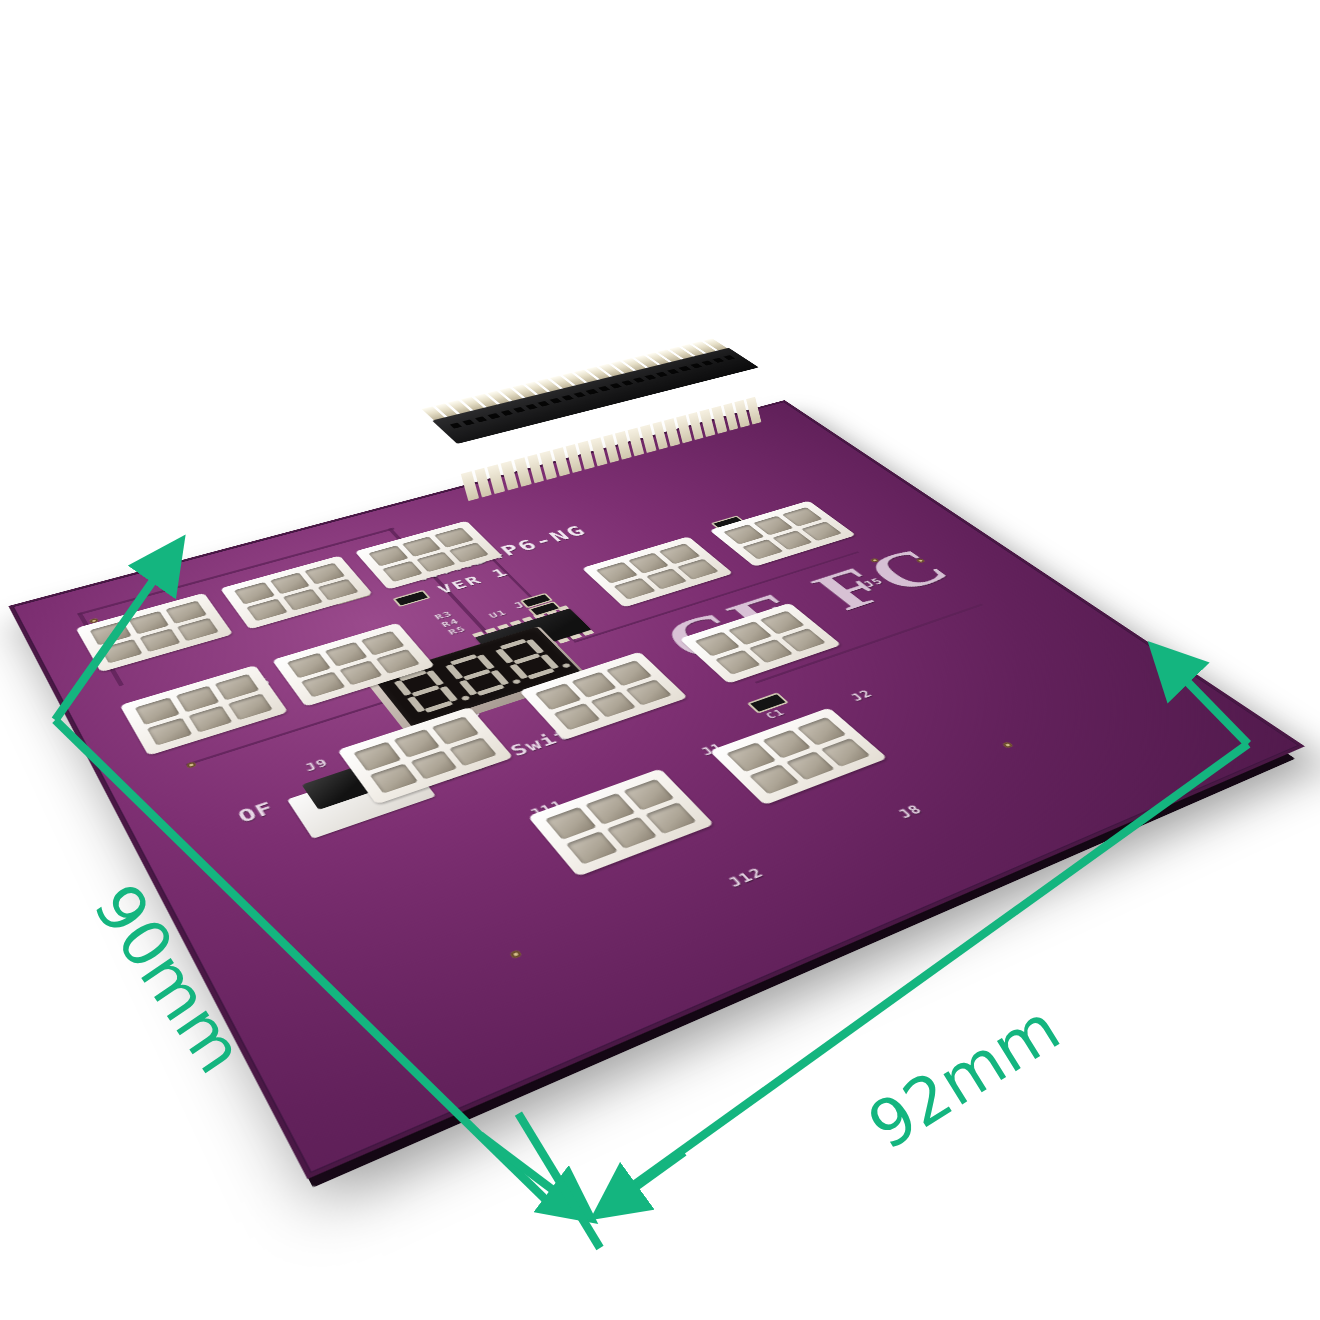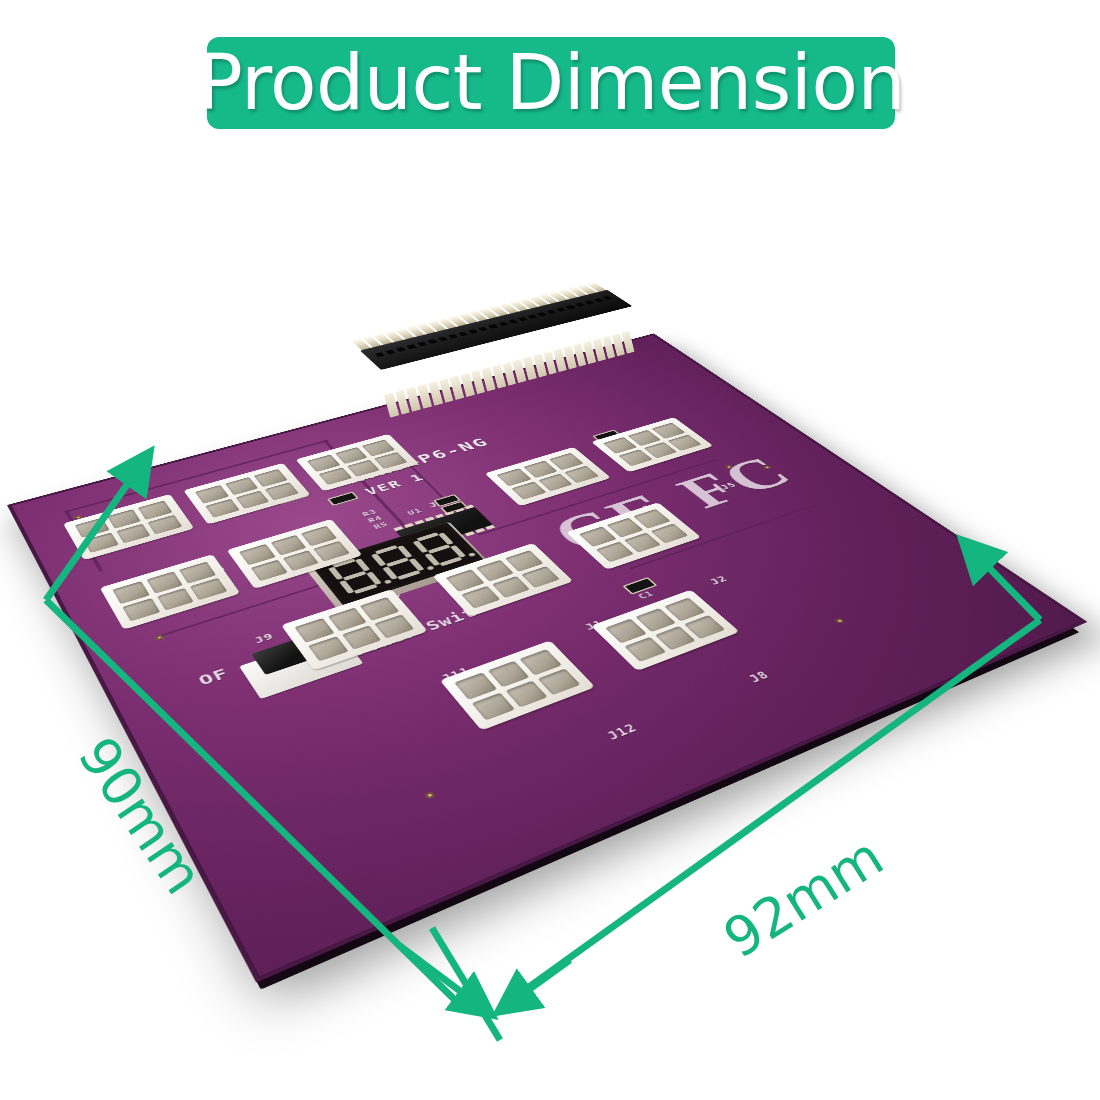--- a/index.html
+++ b/index.html
@@ -783,17 +783,14 @@
     <g>
       <line x1="1040" y1="620" x2="962" y2="540" stroke="#14b57f" stroke-width="7" marker-end="url(#arw)"></line>
       <line x1="1040" y1="620" x2="508" y2="1002" stroke="#14b57f" stroke-width="7"></line>
       <line x1="570" y1="960" x2="498" y2="1012" stroke="#14b57f" stroke-width="7" marker-end="url(#arw)"></line>
     </g>
   </svg>
 
   <div class="dim-label" id="label-90">90mm</div>
   <div class="dim-label" id="label-92">92mm</div>
 
-  <div id="title-banner">
-    <span id="title-text">Product Dimension</span>
-  </div>
 
 </div>
 
 </body></html>

